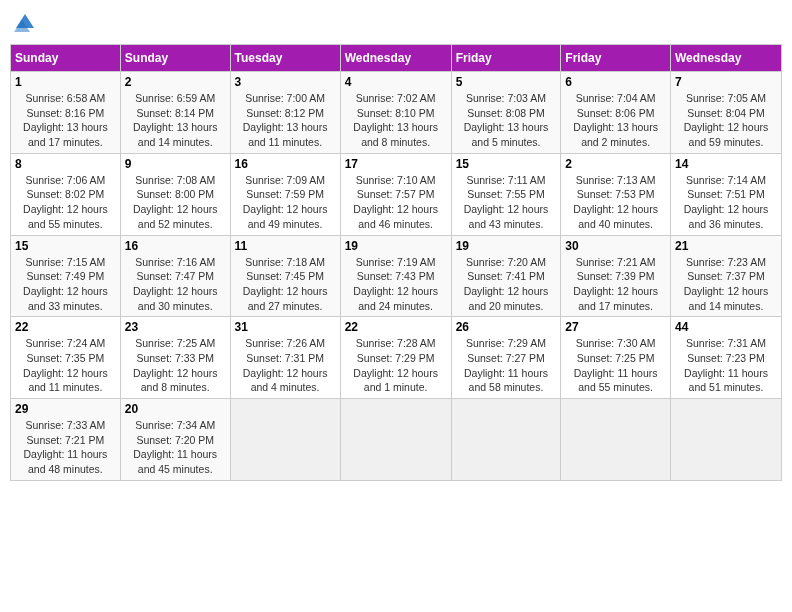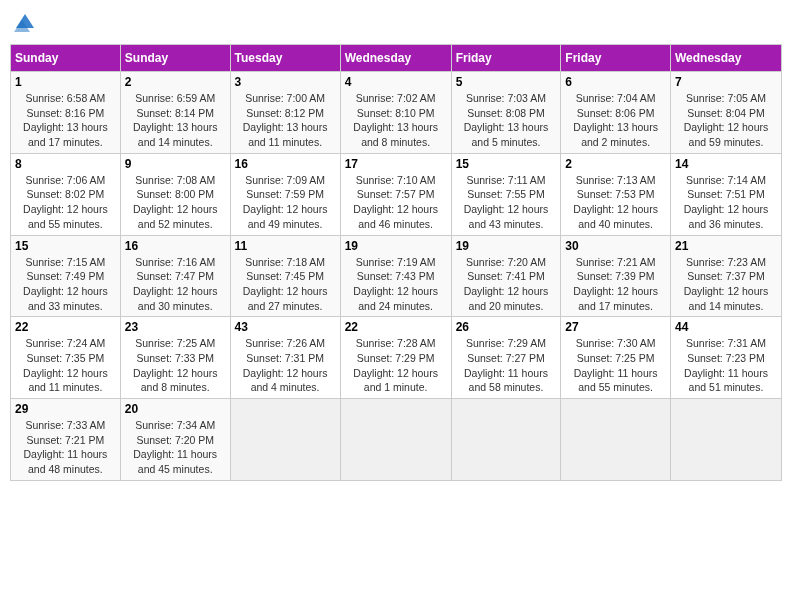--- a/index.html
+++ b/index.html
@@ -219,21 +219,21 @@
       <tr>
         <td>
           <span class="day-num">22</span>
           <div class="day-info">Sunrise: 7:24 AM<br>Sunset: 7:35 PM<br>Daylight: 12 hours<br>and 11 minutes.</div>
         </td>
         <td>
           <span class="day-num">23</span>
           <div class="day-info">Sunrise: 7:25 AM<br>Sunset: 7:33 PM<br>Daylight: 12 hours<br>and 8 minutes.</div>
         </td>
         <td>
-          <span class="day-num">43</span>
+          <span class="day-num">31</span>
           <div class="day-info">Sunrise: 7:26 AM<br>Sunset: 7:31 PM<br>Daylight: 12 hours<br>and 4 minutes.</div>
         </td>
         <td>
           <span class="day-num">22</span>
           <div class="day-info">Sunrise: 7:28 AM<br>Sunset: 7:29 PM<br>Daylight: 12 hours<br>and 1 minute.</div>
         </td>
         <td>
           <span class="day-num">26</span>
           <div class="day-info">Sunrise: 7:29 AM<br>Sunset: 7:27 PM<br>Daylight: 11 hours<br>and 58 minutes.</div>
         </td>

